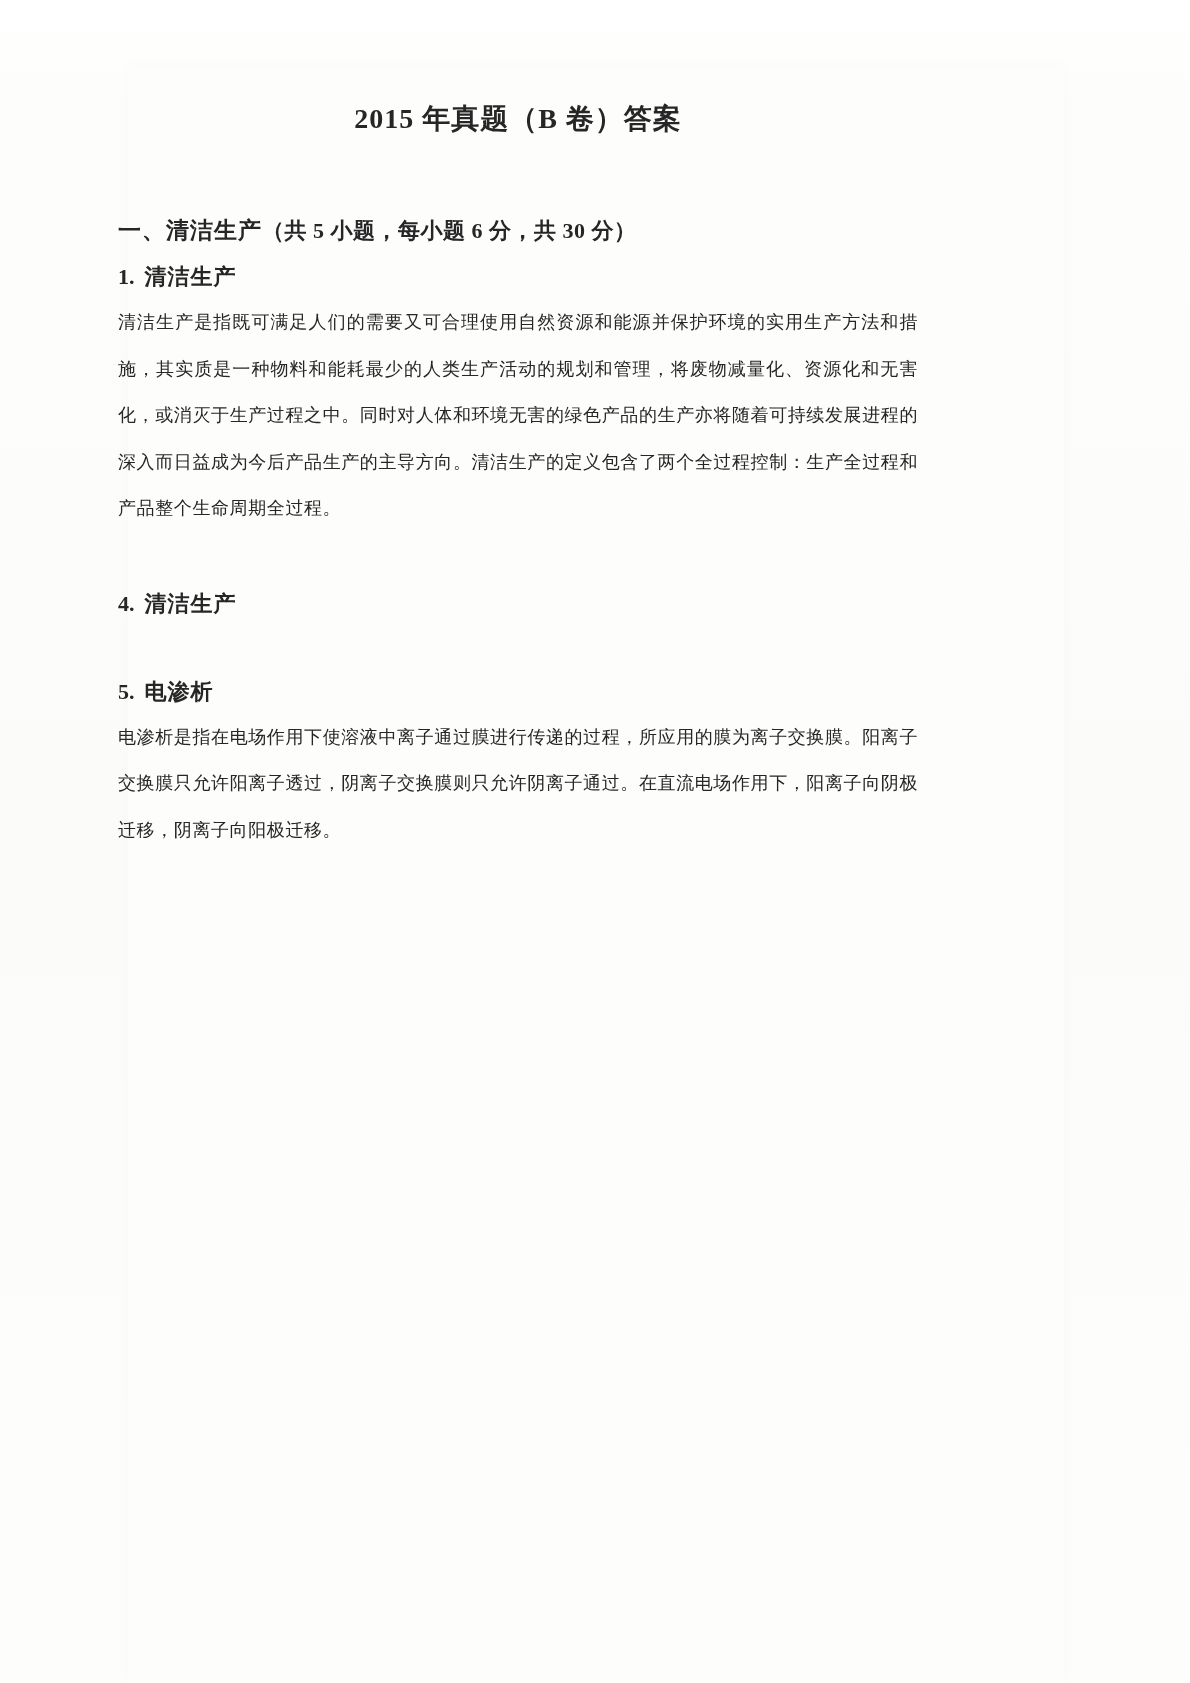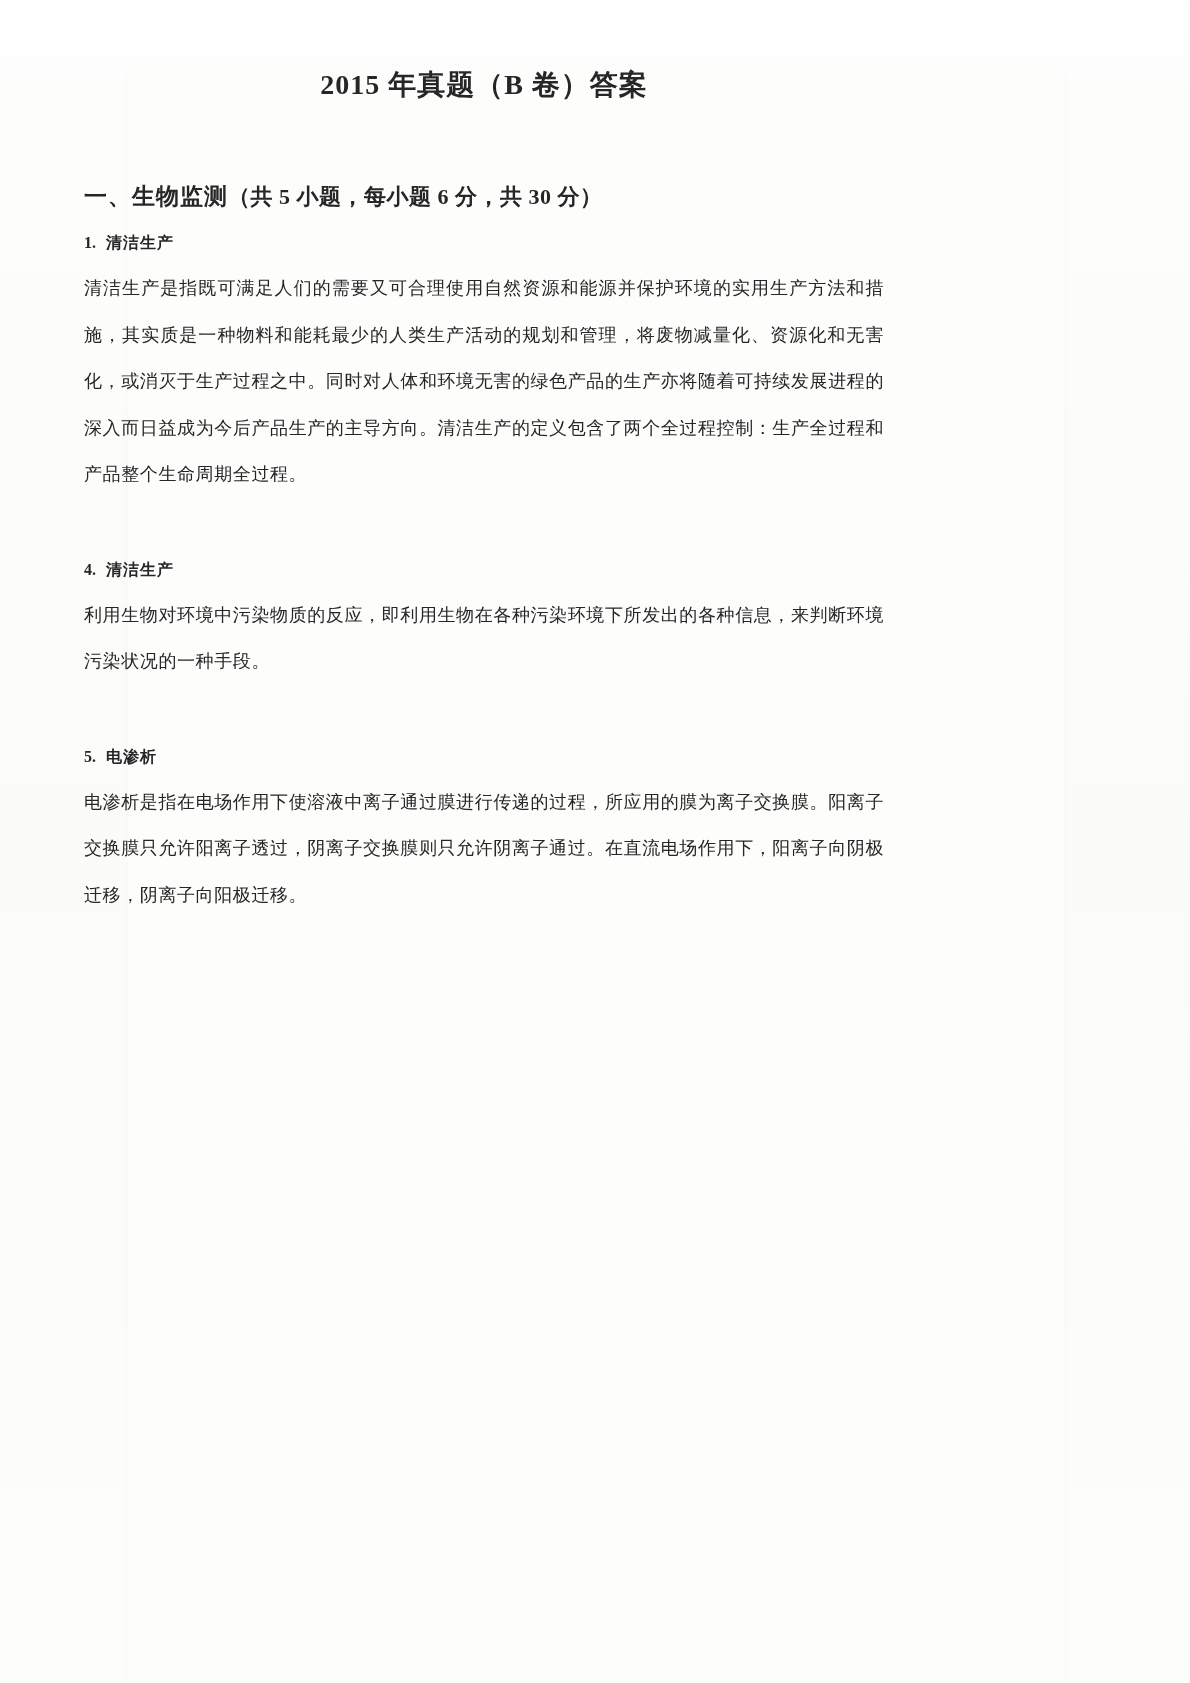--- a/index.html
+++ b/index.html
@@ -22,22 +22,22 @@
     left: 128px;
     top: 66px;
     width: 936px;
     height: 1617px;
     background: #fdfdfc;
     box-shadow: 0 0 14px rgba(0,0,0,0.02);
   }
   .content {
     position: relative;
     width: 800px;
-    margin-left: 84px;
-    padding-top: 66px;
+    margin-left: 118px;
+    padding-top: 100px;
   }
   .doc-title {
     text-align: center;
     font-size: 28px;
     font-weight: bold;
     letter-spacing: 1px;
     margin: 0 0 0 0;
   }
   .section-heading {
     margin-top: 78px;
@@ -49,21 +49,21 @@
     font-size: 23px;
     letter-spacing: 1px;
   }
   .section-heading .rest-part {
     font-weight: bold;
     letter-spacing: 0.5px;
   }
   .term-item { margin-top: 0; }
   .item-heading {
     margin-top: 15px;
-    font-size: 16px;
+    font-size: 22px;
     font-weight: bold;
     letter-spacing: 1px;
     line-height: 32px;
     font-family: Liberation Serif, serif;
   }
   .item-heading .item-number { margin-right: 10px; letter-spacing: 0; }
   .item-definition {
     font-size: 18px;
     line-height: 46.5px;
     text-align: justify;
@@ -77,39 +77,38 @@
 </head>
 <body>
 
 <div class="scan-page">
   <div class="paper"></div>
   <div class="content">
 
     <h1 class="doc-title">2015 年真题（B 卷）答案</h1>
 
     <div class="section-heading">
-      <span class="bold-part">一、生物监测</span><span class="rest-part">（共 5 小题，每小题 6 分，共 30 分）</span>
+      <span class="bold-part">一、清洁生产</span><span class="rest-part">（共 5 小题，每小题 6 分，共 30 分）</span>
     </div>
 
     <div class="term-item">
       <div class="item-heading">
         <span class="item-number">1.</span><span>清洁生产</span>
       </div>
       <div class="item-definition">清洁生产是指既可满足人们的需要又可合理使用自然资源和能源并保护环境的实用生产方法和措施，其实质是一种物料和能耗最少的人类生产活动的规划和管理，将废物减量化、资源化和无害化，或消灭于生产过程之中。同时对人体和环境无害的绿色产品的生产亦将随着可持续发展进程的深入而日益成为今后产品生产的主导方向。清洁生产的定义包含了两个全过程控制：生产全过程和产品整个生命周期全过程。</div>
     </div>
 
     <div class="term-item">
     </div>
 
 
     <div class="term-item">
       <div class="item-heading">
         <span class="item-number">4.</span><span>清洁生产</span>
       </div>
-      <div class="item-definition">利用生物对环境中污染物质的反应，即利用生物在各种污染环境下所发出的各种信息，来判断环境污染状况的一种手段。</div>
     </div>
 
     <div class="term-item">
       <div class="item-heading">
         <span class="item-number">5.</span><span>电渗析</span>
       </div>
       <div class="item-definition">电渗析是指在电场作用下使溶液中离子通过膜进行传递的过程，所应用的膜为离子交换膜。阳离子交换膜只允许阳离子透过，阴离子交换膜则只允许阴离子通过。在直流电场作用下，阳离子向阴极迁移，阴离子向阳极迁移。</div>
     </div>
 
   </div>

